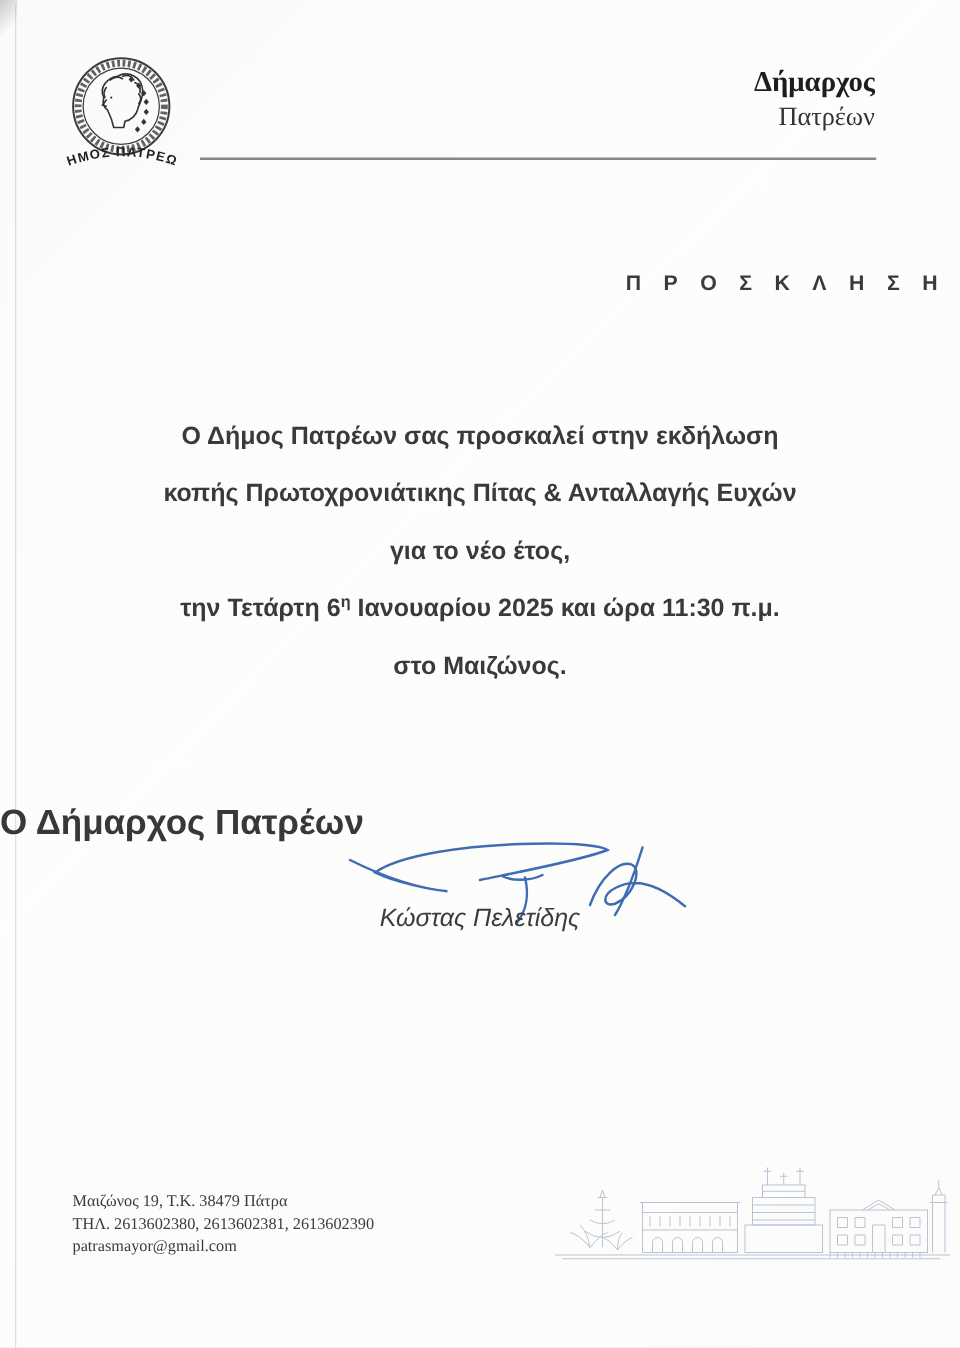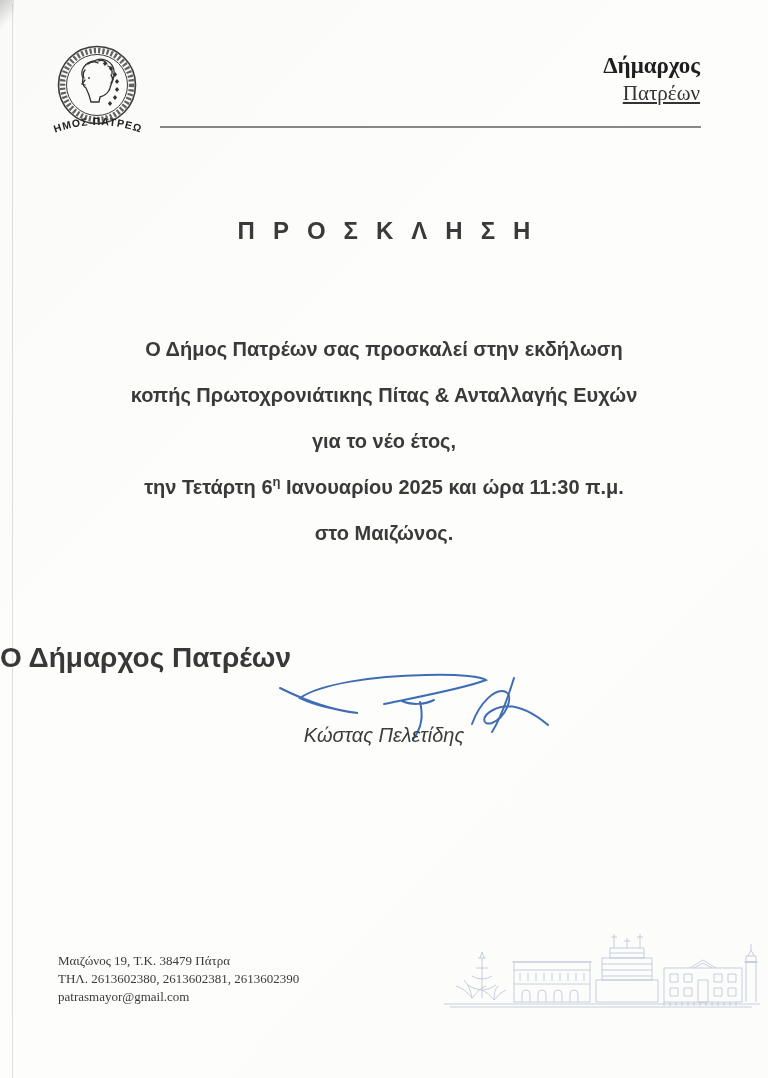--- a/index.html
+++ b/index.html
@@ -30,31 +30,31 @@
   }
   .office-block {
     position: absolute; top: 52px; right: 68px;
     text-align: right;
     font-family: "Liberation Serif", serif;
   }
   .office-title {
     font-weight: bold; font-size: 23px; line-height: 28px; color: #1e1e1e;
   }
   .office-subtitle {
-    font-size: 21px; line-height: 27px; color: #333; text-decoration: underline;
+    font-size: 21px; line-height: 27px; color: #333;
   }
   .header-rule {
     position: absolute; top: 126px; left: 160px; width: 541px; height: 2px;
     background: rgba(95,95,95,0.75);
   }
   
   .doc-title {
     position: absolute; top: 217px; left: 0; width: 100%;
-    text-align: center;
-    font-size: 24px; font-weight: bold; color: #3a3a3a;
+    text-align: right;
+    font-size: 17px; font-weight: bold; color: #3a3a3a;
     letter-spacing: 18px; padding-left: 18px; box-sizing: border-box;
   }
   
   .body-block {
     position: absolute; top: 326px; left: 40px; right: 40px;
     text-align: center;
   }
   .body-line {
     height: 46px; line-height: 46px;
     font-size: 20px; font-weight: bold; color: #3a3a3a;

